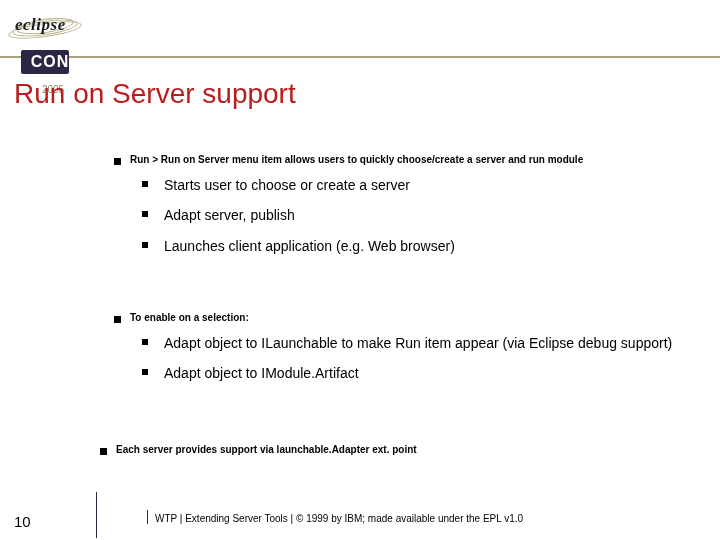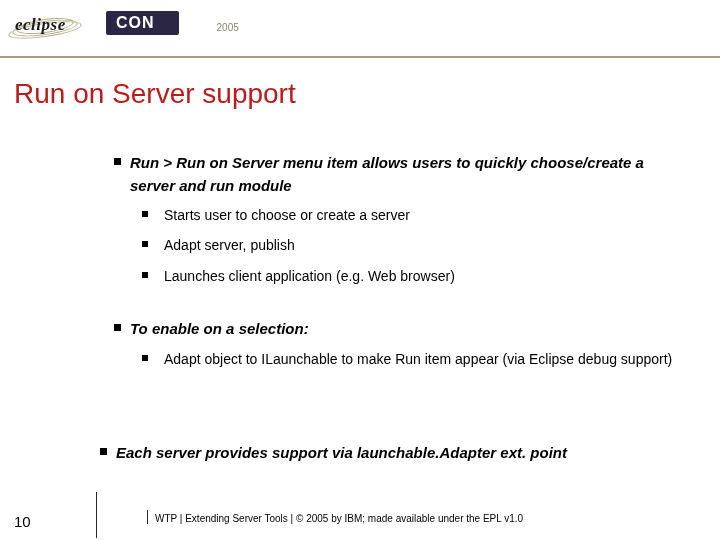--- a/index.html
+++ b/index.html
@@ -20,21 +20,22 @@
     position: relative;
     border-bottom: 2px solid #aa9f7b;
   }
 
   .logo-wrap {
     position: absolute;
     left: 6px;
     top: 4px;
     display: flex;
     align-items: center;
-    gap: 22px;
+    gap: 6px;
+    flex-direction: column;
   }
   .eclipse-logo {
     position: relative;
     width: 78px;
     height: 42px;
   }
   .ring {
     position: absolute;
     border-radius: 50%;
     border: 1px solid #b9b28d;
@@ -51,21 +52,21 @@
     font-weight: bold;
     font-size: 17px;
     color: #1b1b1b;
     letter-spacing: 0.5px;
   }
   .con-block {
     background: #2a2643;
     color: #fff;
     font-weight: bold;
     font-size: 16px;
-    padding: 3px 24px 3px 10px;
+    padding: 3px 0 3px 10px;
     border-radius: 2px;
     letter-spacing: 1px;
     position: relative;
     top: -2px;
   }
   .con-year {
     font-size: 10px;
     color: #8a8674;
     margin-left: 16px;
     position: relative;
@@ -83,38 +84,37 @@
 
   .section1 {
     position: absolute;
     left: 114px;
     top: 152px;
     width: 560px;
   }
   .section2 {
     position: absolute;
     left: 114px;
-    top: 318px;
+    top: 310px;
     width: 560px;
   }
   .section3 {
     position: absolute;
     left: 100px;
     top: 442px;
     width: 580px;
   }
 
   .b-heading {
     position: relative;
     padding-left: 16px;
-    font-size: 15px;
+    font-size: 10px;
     font-weight: bold;
     line-height: 1.5;
     margin: 0 0 8px 0;
-    font-style: italic;
   }
   .b-heading::before {
     content: "";
     position: absolute;
     left: 0;
     top: 6px;
     width: 7px;
     height: 7px;
     background: #000;
   }
@@ -191,22 +191,23 @@
 <div class="section1">
   <div class="b-heading">Run &gt; Run on Server menu item allows users to quickly choose/create a server and run module</div>
   <div class="sub">Starts user to choose or create a server</div>
   <div class="sub">Adapt server, publish</div>
   <div class="sub">Launches client application (e.g. Web browser)</div>
 </div>
 
 <div class="section2">
   <div class="b-heading">To enable on a selection:</div>
   <div class="sub">Adapt object to ILaunchable to make Run item appear (via Eclipse debug support)</div>
+  <div class="sub">Adapt object to IModule.Artifact</div>
 </div>
 
 <div class="section3">
   <div class="b-heading tight">Each server provides support via launchable.Adapter ext. point</div>
 </div>
 
 <div class="footer-line"></div>
 <div class="footer-line2"></div>
 <div class="slide-num">10</div>
-<div class="footer-text">WTP  |  Extending Server Tools  |  © 2005 by IBM; made available under the EPL v1.0</div>
+<div class="footer-text">WTP  |  Extending Server Tools  |  © 1999 by IBM; made available under the EPL v1.0</div>
 
 </body></html>

